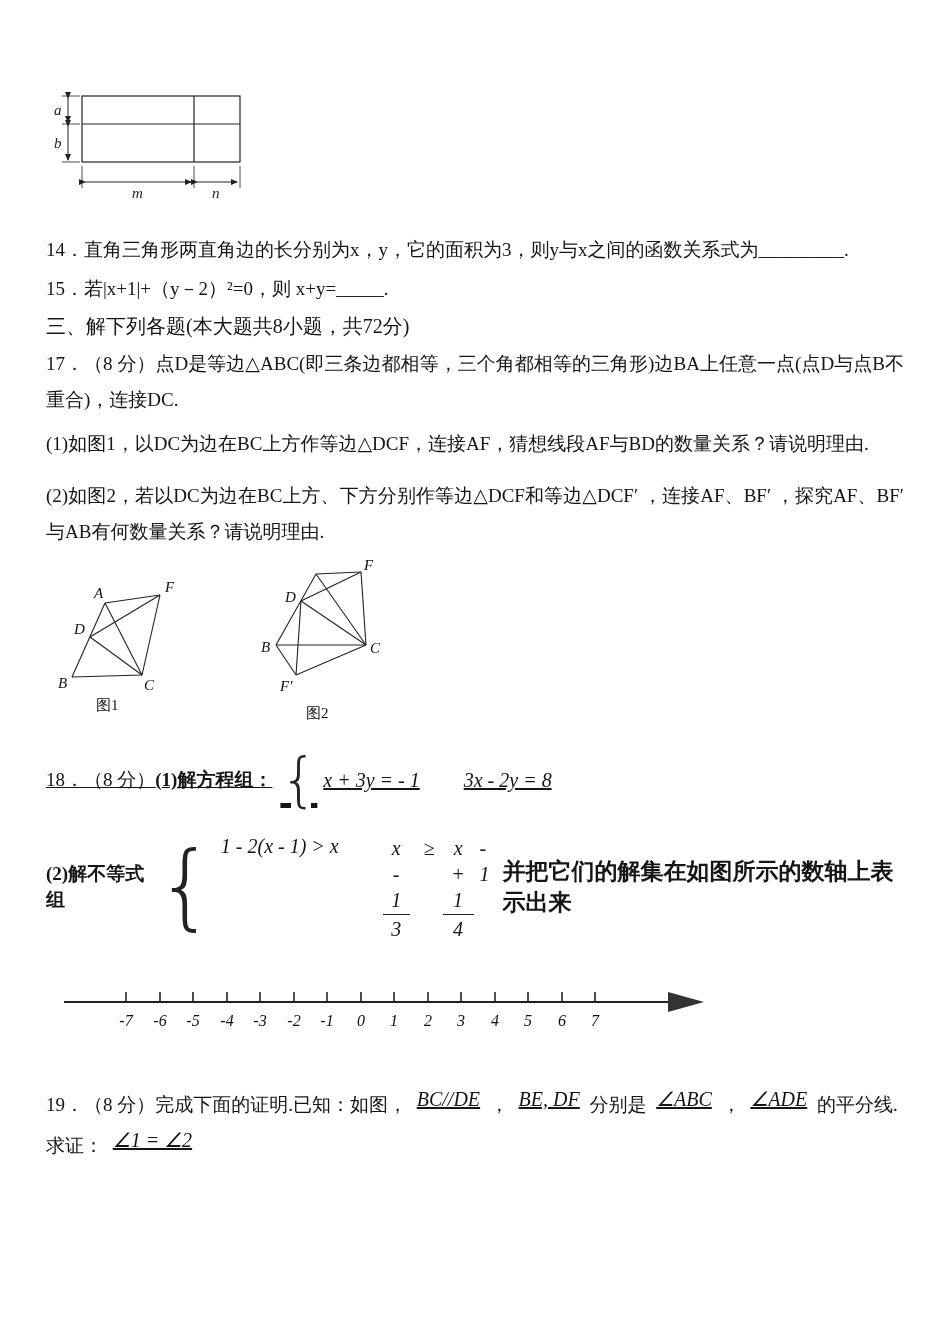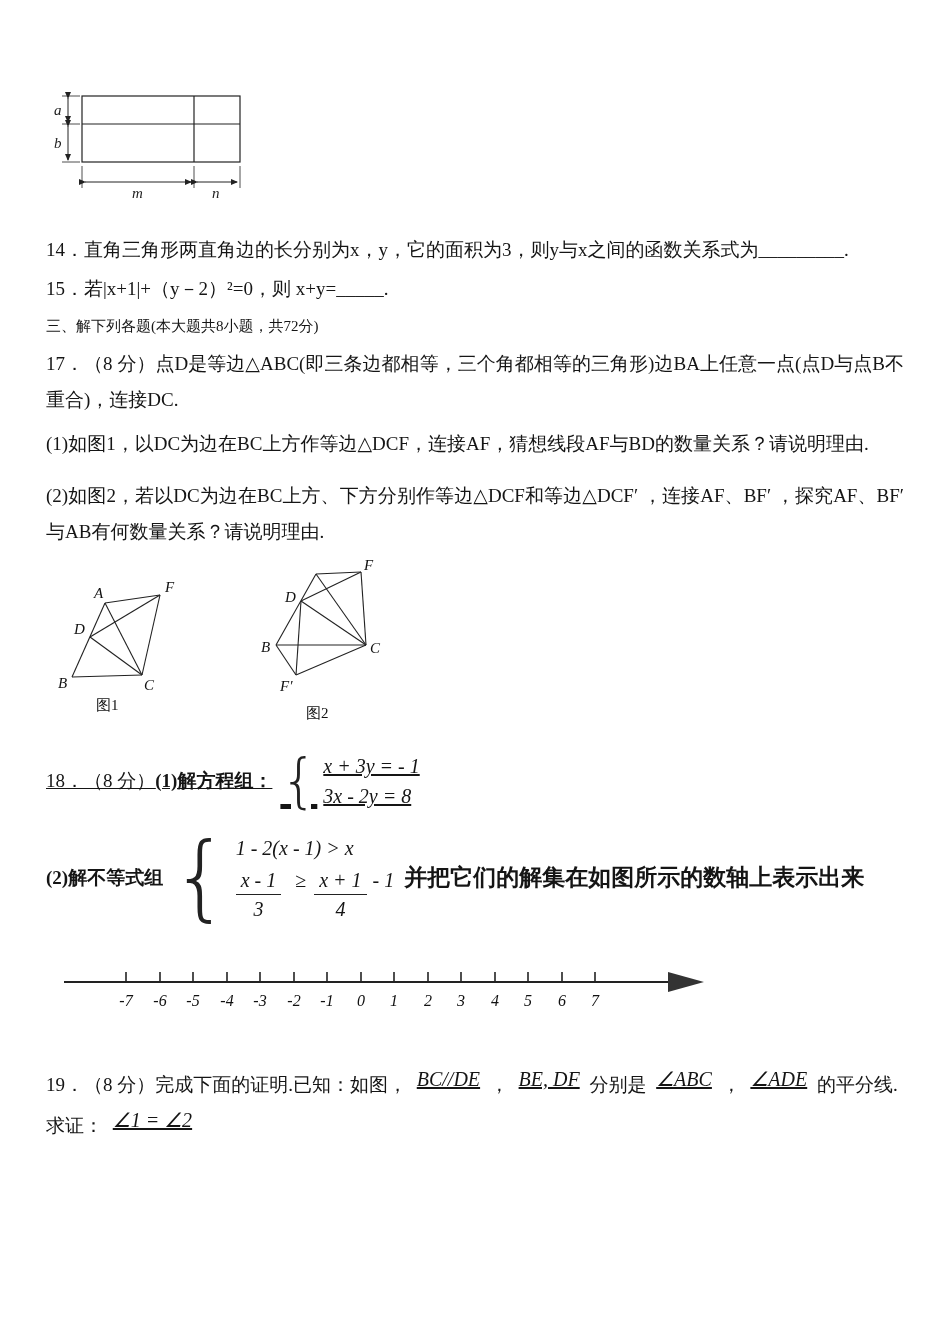--- a/index.html
+++ b/index.html
@@ -11,21 +11,21 @@
     overflow: hidden;
   }
   .page { width: 950px; height: 1344px; padding: 0 46px; position: relative; }
 
   p.q {
     font-size: 19px;
     line-height: 36px;
     text-align: justify;
     margin-top: 3px;
   }
-  .section-heading { font-size: 15px; line-height: 34px; margin-top: 2px; }
+  .section-heading { font-size: 20px; line-height: 34px; margin-top: 2px; }
 
   
   .top-fig { margin: 90px 0 26px 6px; }
   svg text { font-family: "Liberation Serif", serif; }
   .dim-label { font-style: italic; font-size: 15px; fill: #222; }
   .pt-label { font-style: italic; font-size: 15px; fill: #111; }
   .fig-caption { font-size: 15px; fill: #111; }
 
   .figs-row { display: flex; gap: 36px; margin: 10px 0 6px 4px; }
 
@@ -33,21 +33,21 @@
   .q18-row { display: flex; align-items: center; margin-top: 26px; font-size: 19px; text-decoration: underline; }
   .q18-row .bold, .bold { font-weight: bold; }
   .sys { display: inline-flex; align-items: center; margin-left: 8px; }
   .brace {
     font-family: "DejaVu Sans", sans-serif;
     font-weight: 100; color: #222;
     margin-right: 6px;
   }
   .brace.b2 { font-size: 58px; line-height: 58px; }
   .brace.b3 { font-size: 92px; line-height: 88px; }
-  .eq-col { display: inline-flex; flex-direction: column; justify-content: center; }
+  .eq-col { display: inline-flex; flex-direction: row; justify-content: center; gap: 44px; }
   .eq-line {
     font-style: italic; font-size: 20px; line-height: 30px;
     font-family: "Liberation Serif", serif; white-space: nowrap;
   }
   .ineq-frac-row { display: inline-flex; align-items: flex-start; font-style: italic; font-size: 20px; line-height: 26px; margin-top: 4px; }
   .frac { display: inline-flex; flex-direction: column; text-align: center; margin: 0 6px 0 0; }
   .frac .num { border-bottom: 1.3px solid #222; padding: 0 5px 1px 5px; }
   .frac .den { padding-top: 1px; }
   .geq { margin: 0 8px; font-style: normal; }
   .tail-after-sys { margin-left: 10px; font-size: 23px; }

